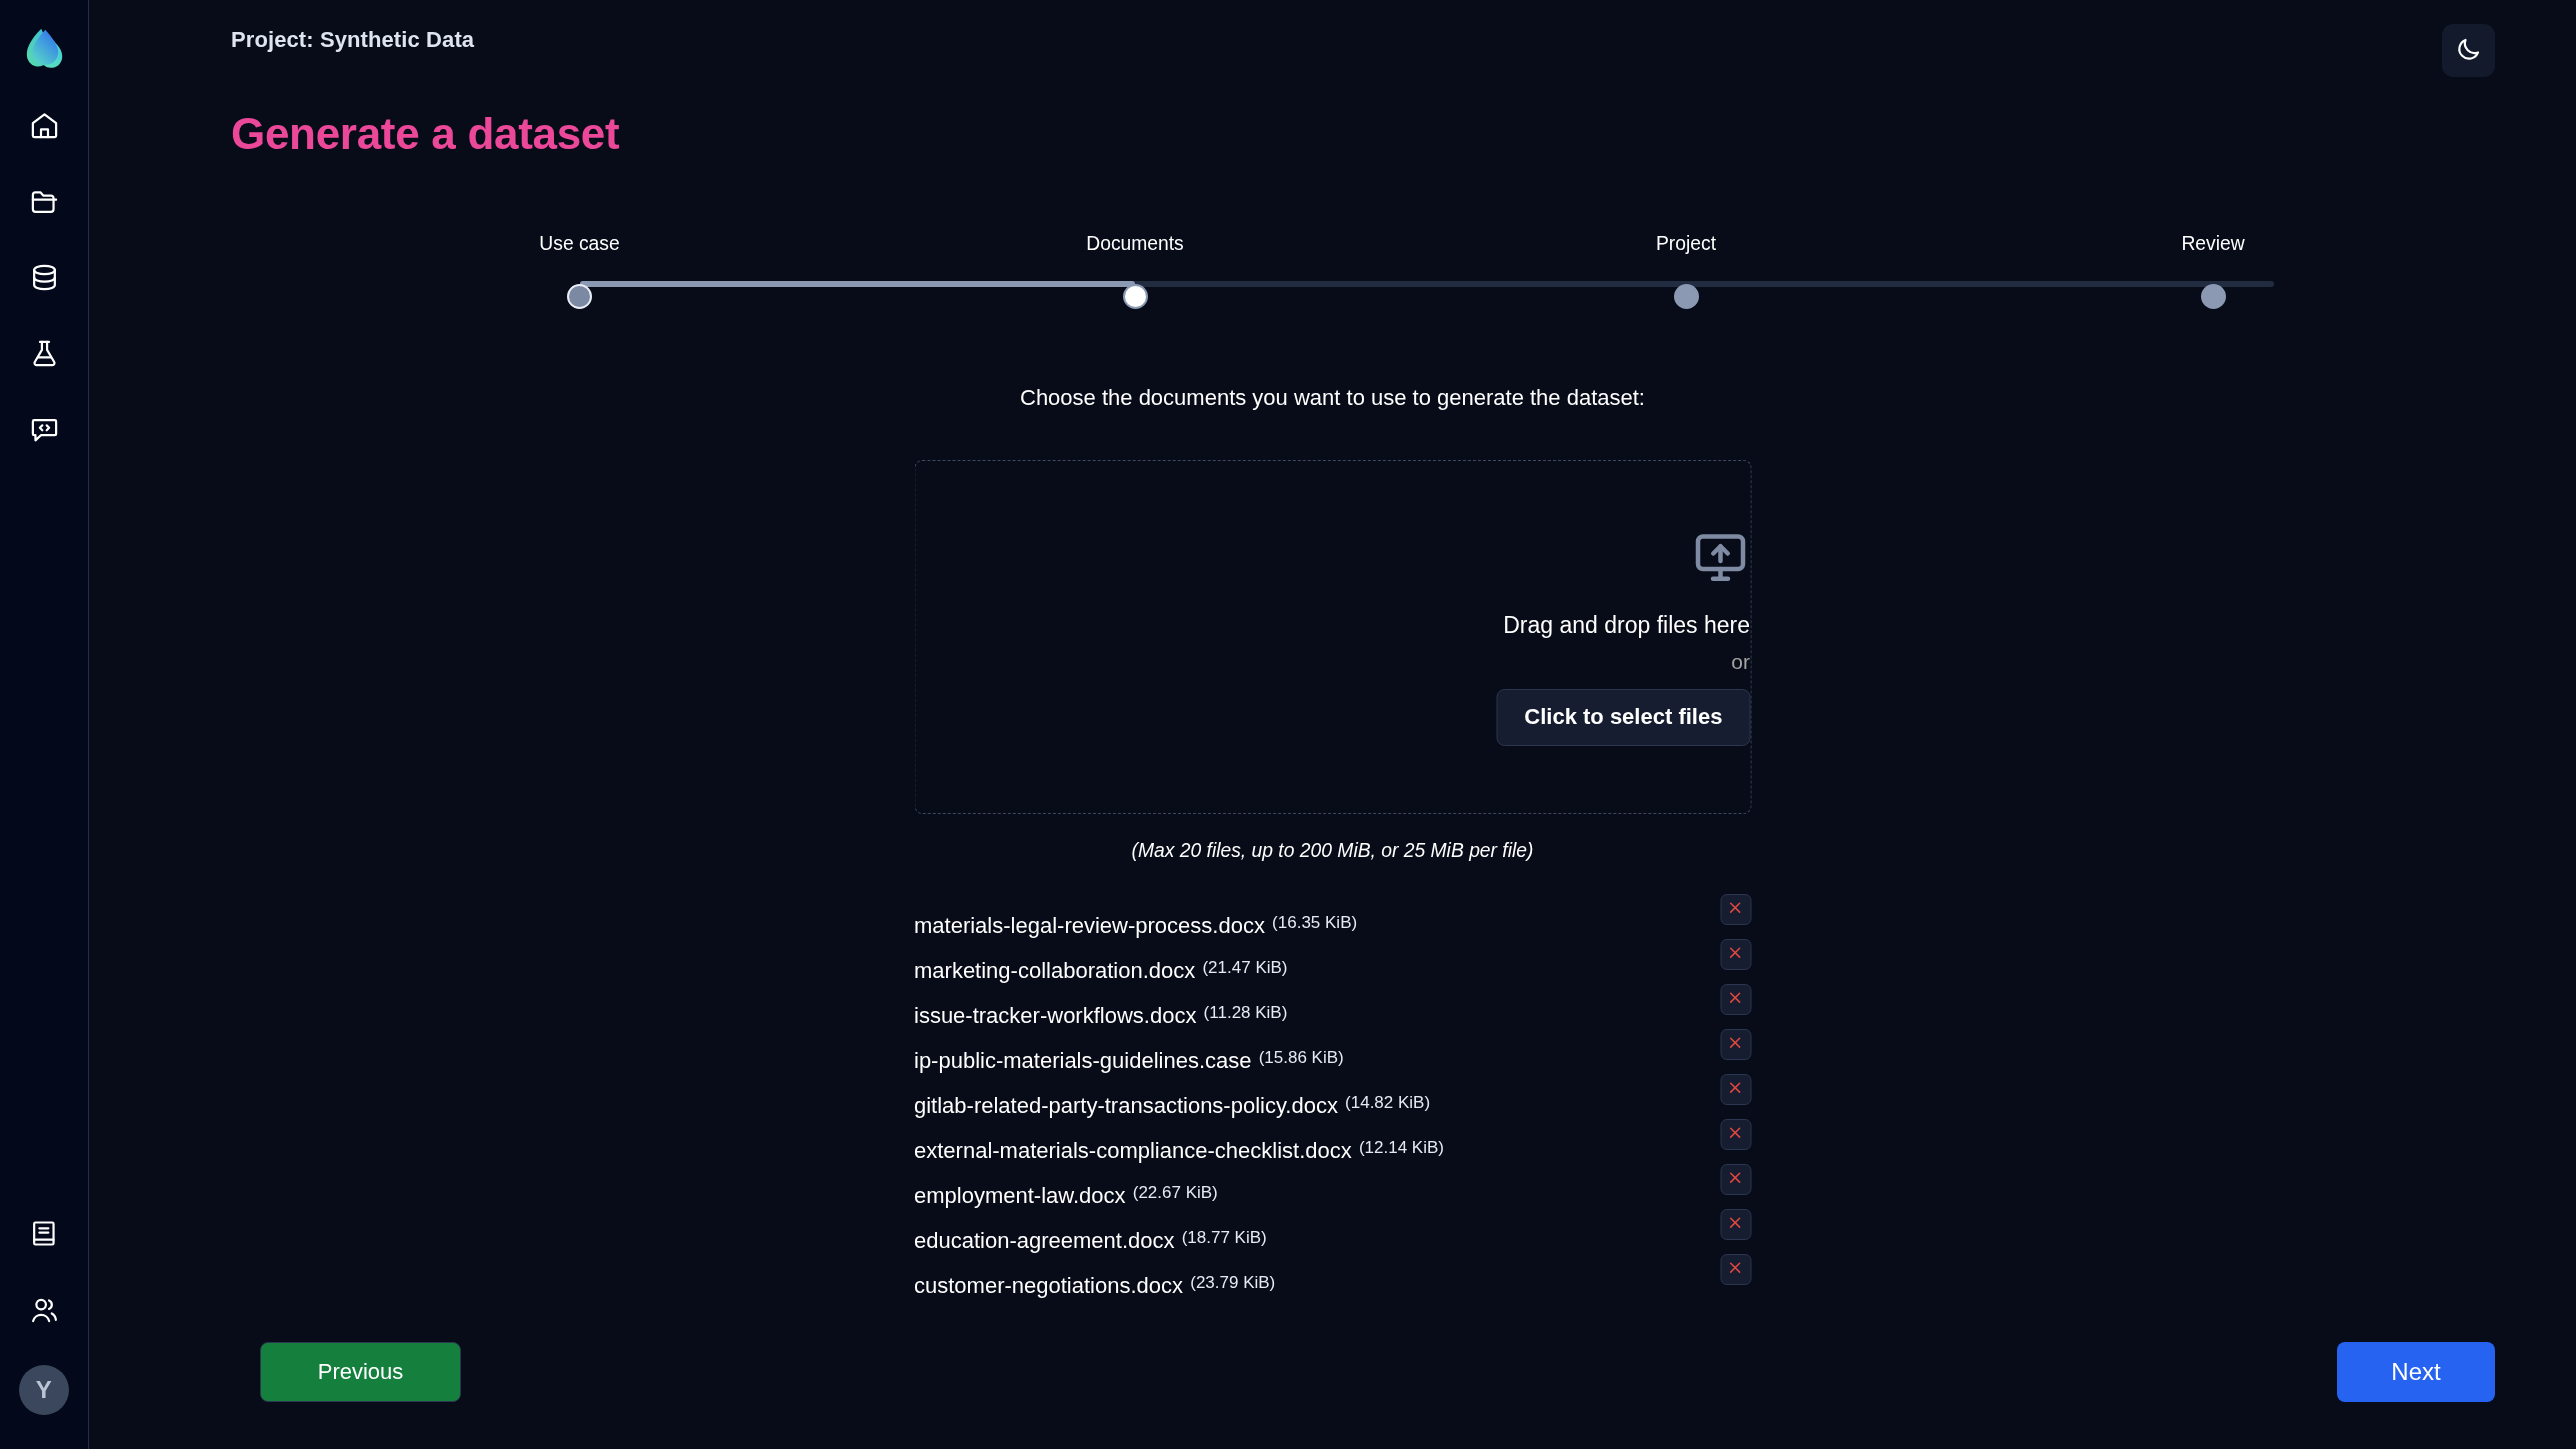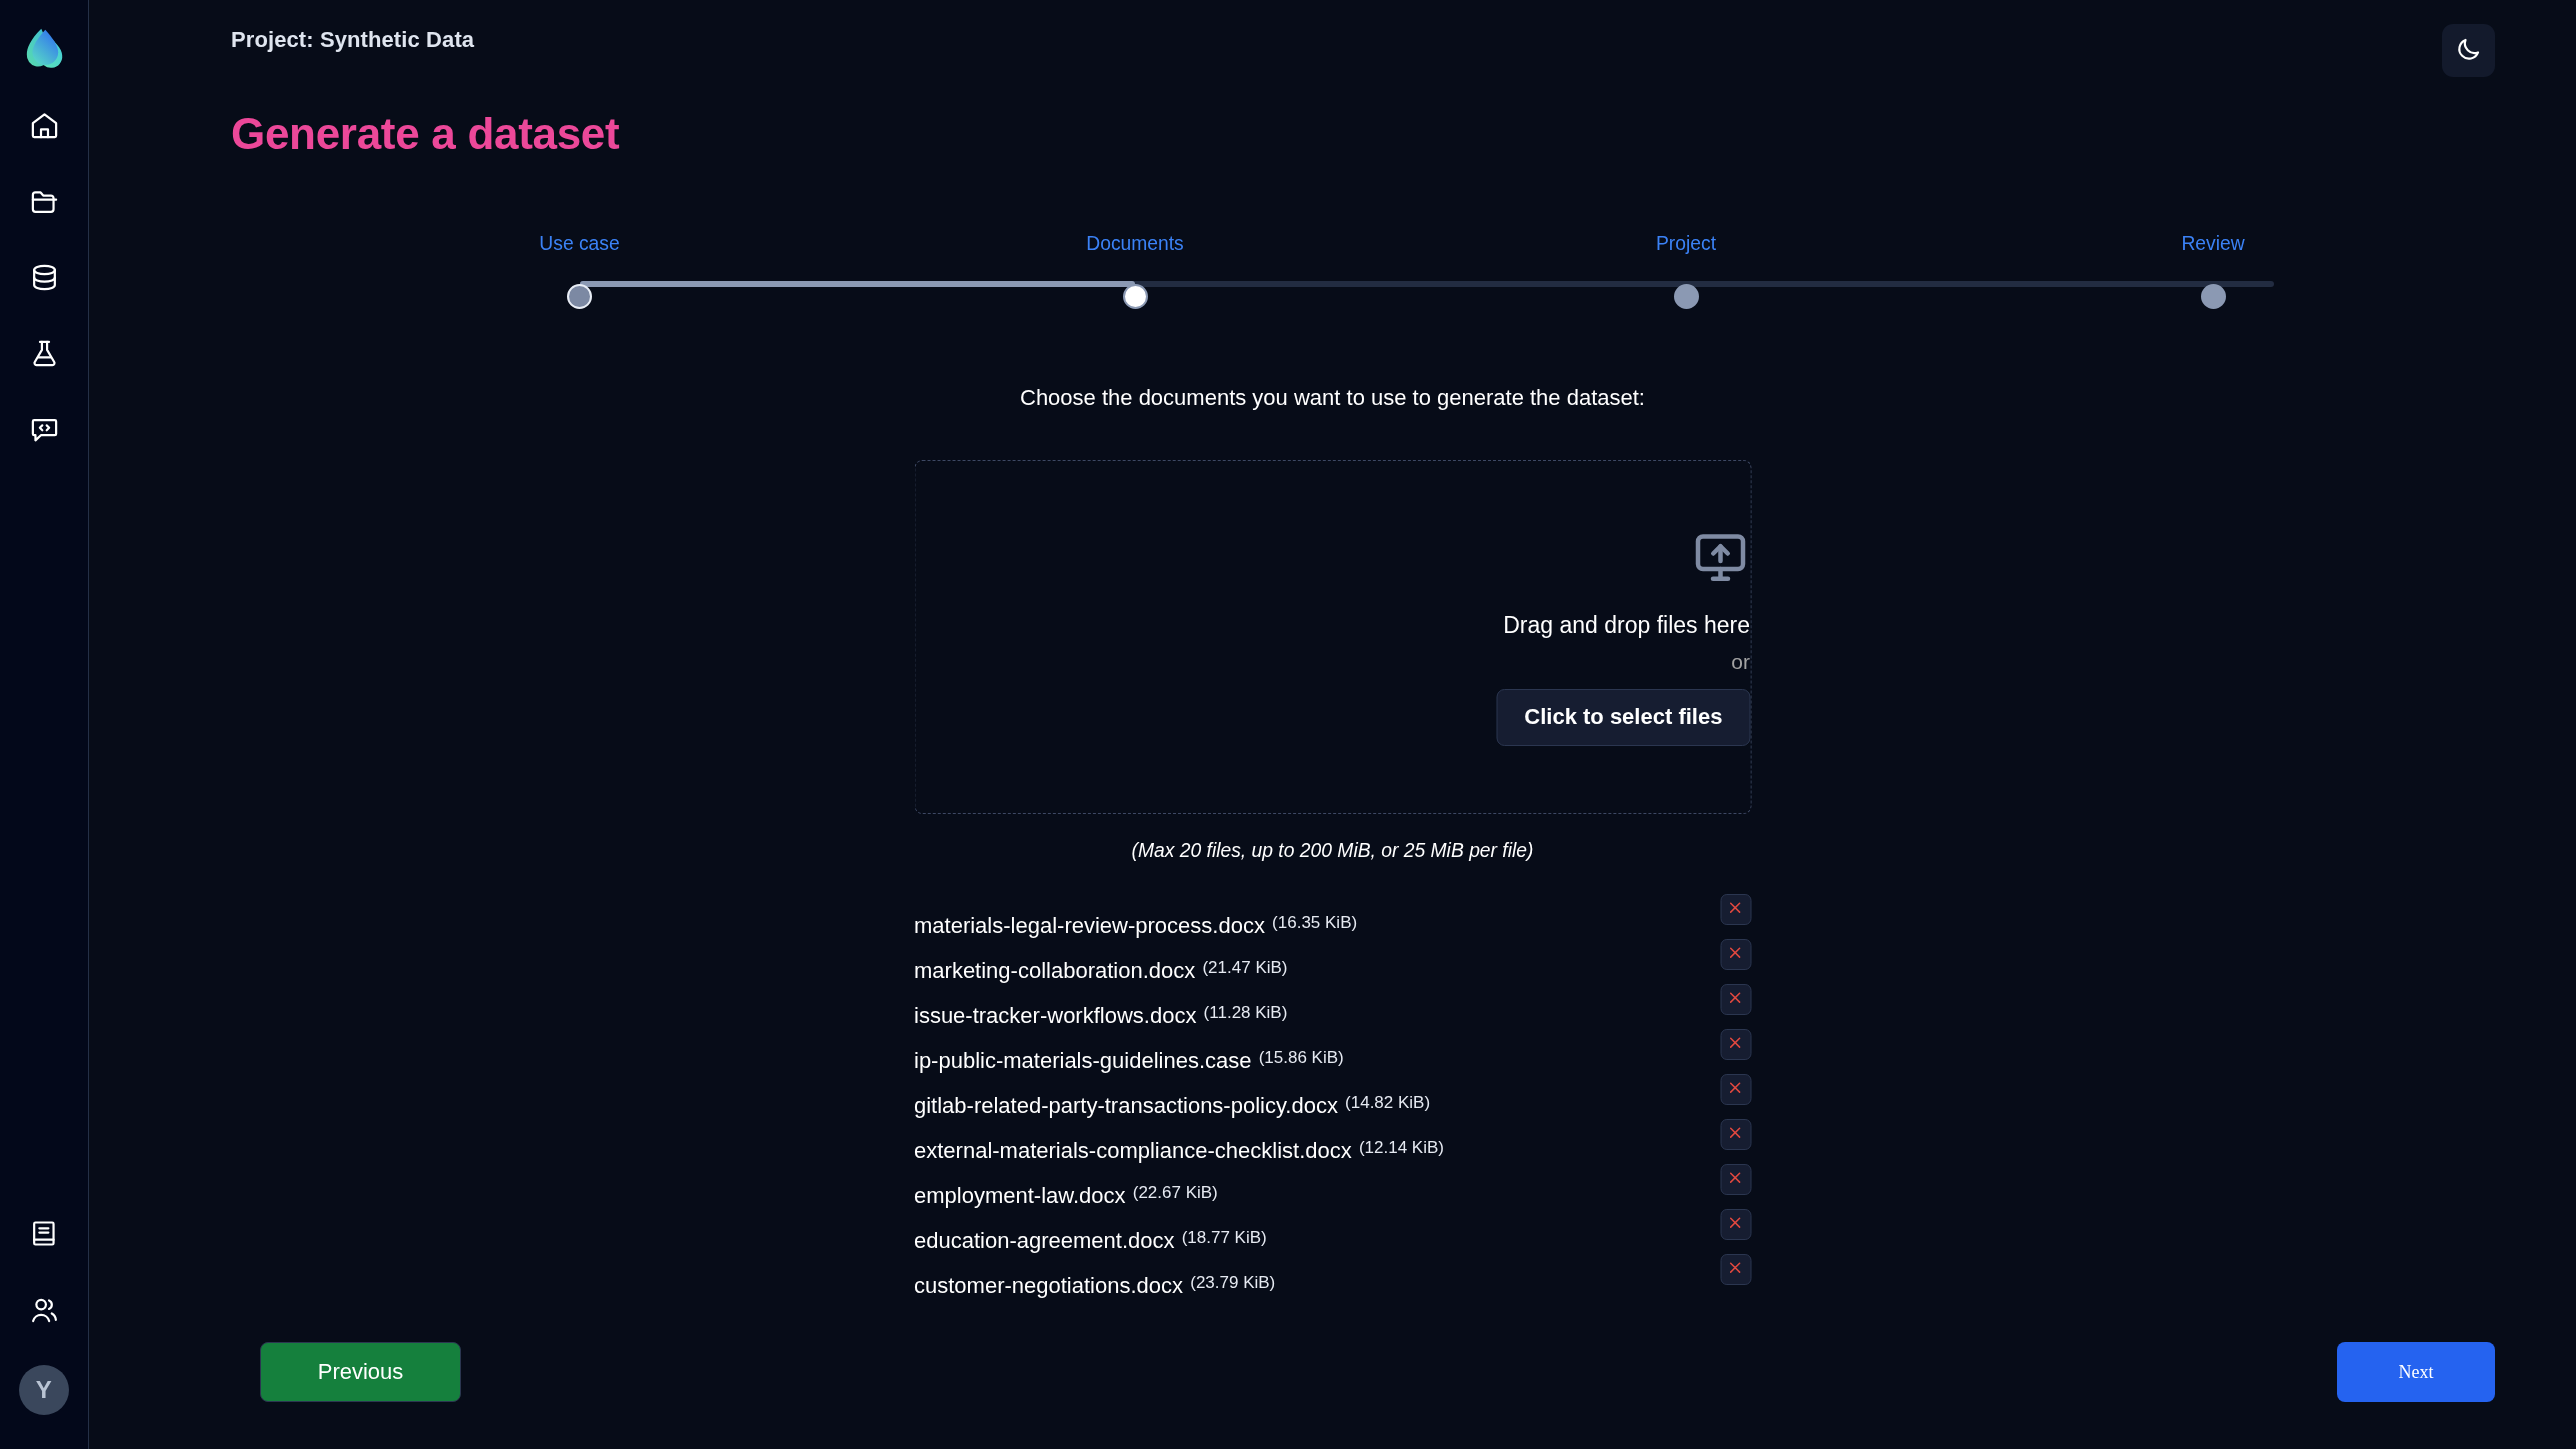--- a/index.html
+++ b/index.html
@@ -68,21 +68,21 @@
     background: #222c41; border-radius: 3.2px;
   }
   .stepper-track-done {
     position: absolute; left: 10.5px; top: 48px; height: 6.4px;
     width: 555px; background: #8b99b3; border-radius: 3.2px;
   }
   .step {
     position: absolute; top: 0; transform: translateX(-50%);
     display: flex; flex-direction: column; align-items: center; width: 242px;
   }
-  .step-label { font-size: 19.3px; color: #3b82f6; white-space: nowrap; margin-bottom: 29px; }
+  .step-label { font-size: 19.3px; color: #ffffff; white-space: nowrap; margin-bottom: 29px; }
   .step-dot {
     width: 21px; height: 21px; border-radius: 50%;
     background: #8b99b3; border: 2.4px solid #8b99b3; box-sizing: content-box;
   }
   .step-dot.done { background: #7c89a3; border-color: #e8edf5; }
   .step-dot.active { background: #ffffff; border-color: #8b99b3; }
 
   
   .choose-text {
     position: absolute; left: 0; right: 0; top: 385px;
@@ -137,22 +137,22 @@
     background: #15803d; color: #ffffff;
     border: 0.8px solid #2b3650; border-radius: 8px;
     font-size: 22px; cursor: pointer;
     font-family: "Liberation Sans", sans-serif;
   }
   .btn-next {
     position: absolute; right: 81px; top: 1342px;
     width: 158px; height: 60px;
     background: #2563f0; color: #ffffff;
     border: none; border-radius: 8px;
-    font-size: 18px; cursor: pointer;
-    font-family: Liberation Serif, serif;
+    font-size: 24px; cursor: pointer;
+    font-family: Liberation Sans, sans-serif;
   }
 </style>
 </head>
 <body>
 
 <div id="app">
 
   <nav class="sidebar">
     <div class="logo-wrap">
       <svg viewBox="0 0 56 56" width="45" height="45" aria-hidden="true">

